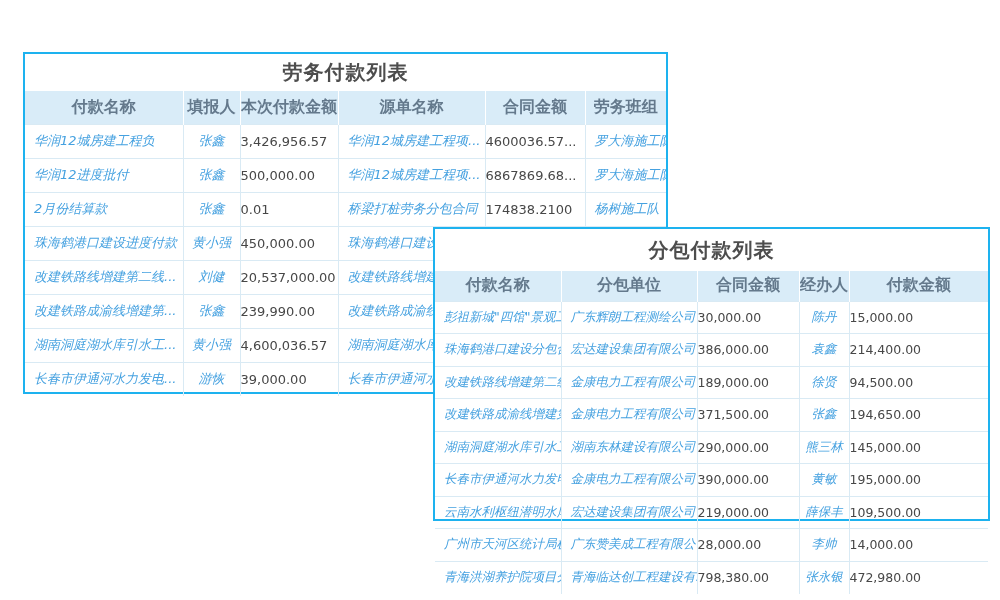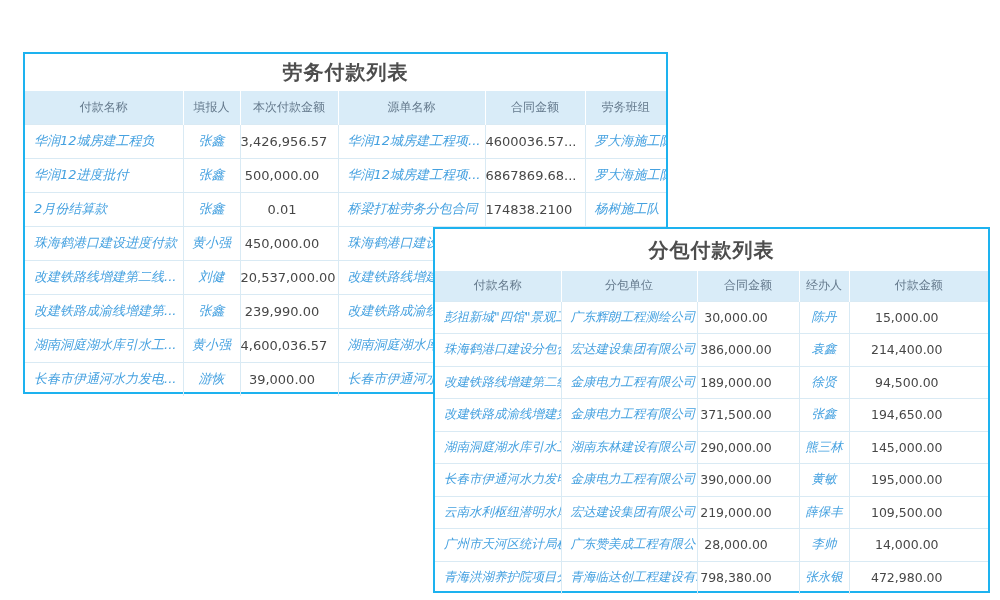--- a/index.html
+++ b/index.html
@@ -10,40 +10,40 @@
     --ink:#474747;
     --line:#d9eaf4;
     --title:#4d4d4d;
   }
   *{margin:0;padding:0;box-sizing:border-box;}
   html,body{width:1000px;height:600px;background:#ffffff;overflow:hidden;
     font-family:"DejaVu Sans","Liberation Sans",sans-serif;}
   .canvas{position:relative;width:1000px;height:600px;background:#fff;}
   .panel{position:absolute;background:#fff;border:2px solid var(--accent);}
   .panel-labor{left:23px;top:8px;width:645px;height:342px;z-index:1;margin-top:44px;}
-  .panel-sub{left:433px;top:227px;width:557px;height:366px;z-index:2;}
+  .panel-sub{left:433px;top:227px;width:557px;height:294px;z-index:2;}
   .panel-title{display:flex;align-items:center;justify-content:center;
     font-size:20px;font-weight:bold;color:var(--title);letter-spacing:1px;}
   .panel-labor .panel-title{height:37px;}
   .panel-sub  .panel-title{height:42px;}
   table{width:100%;border-collapse:collapse;table-layout:fixed;}
-  thead th{background:var(--header-bg);color:var(--header-fg);font-weight:normal;
-    font-size:12px;text-align:center;border-left:1px solid rgba(255,255,255,.9);
+  thead th{background:var(--header-bg);color:var(--header-fg);font-weight:bold;
+    font-size:16px;text-align:center;border-left:1px solid rgba(255,255,255,.9);
     white-space:nowrap;overflow:hidden;}
   thead th:first-child{border-left:none;}
   .panel-labor thead th{height:33px;}
   .panel-sub  thead th{height:30px;}
   tbody td{font-size:13px;color:var(--ink);border-top:1px solid var(--line);
     border-left:1px solid var(--line);white-space:nowrap;overflow:hidden;}
   tbody td:first-child{border-left:none;}
   .panel-labor tbody td{height:34px;}
   .panel-sub  tbody td{height:32.5px;font-size:12.5px;}
   td.al-left{text-align:left;padding:0 6px 0 9px;}
   td.al-center{text-align:center;padding:0 2px;}
-  td.al-right{text-align:center;padding-right:14px;}
+  td.al-right{text-align:left;padding-right:14px;}
   .panel-sub td.al-right{padding-right:24px;}
   td.link{color:var(--link);cursor:pointer;font-style:italic;}
 </style>
 </head>
 <body>
 
 <div class="canvas">
 
   <section class="panel panel-labor">
     <div class="panel-title">劳务付款列表</div>

